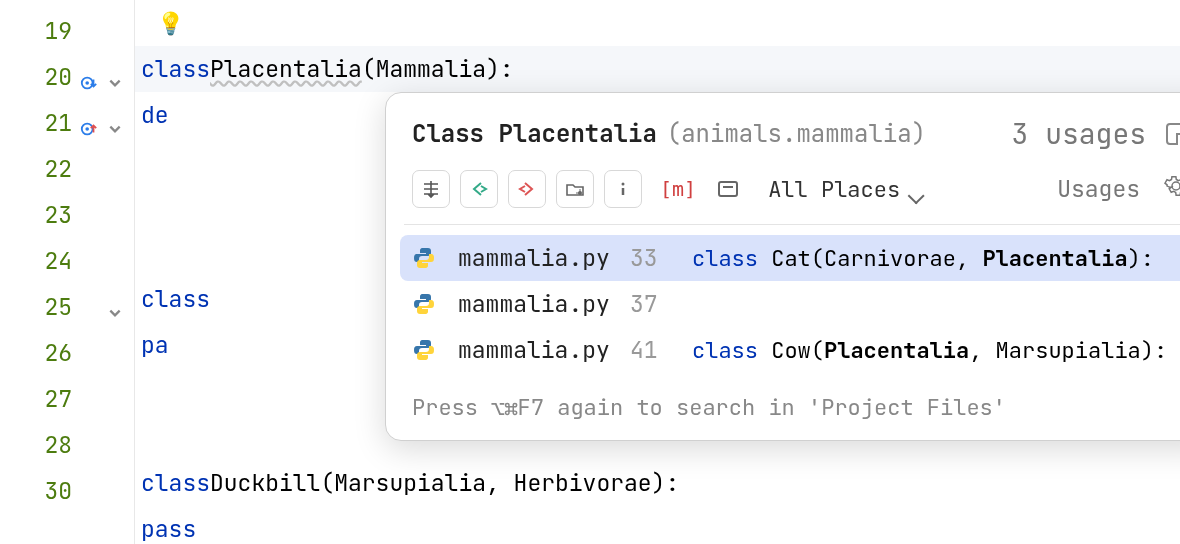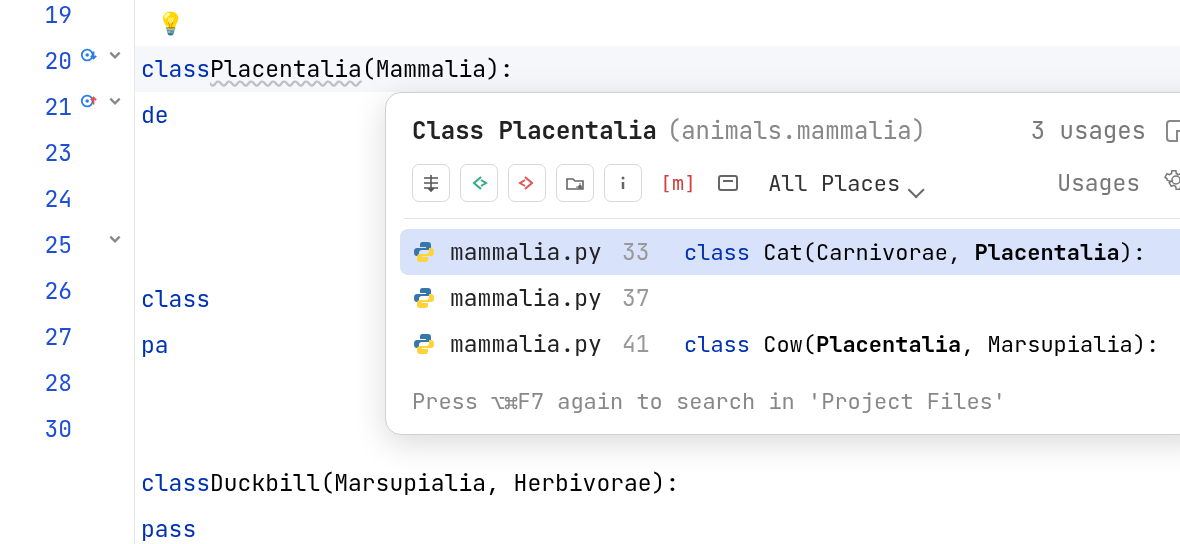--- a/index.html
+++ b/index.html
@@ -22,27 +22,27 @@
     }
     .gutter {
       width: 135px;
       background: #ffffff;
       border-right: 1px solid #e8e8e8;
       flex-shrink: 0;
     }
     .gutter-row {
       height: 46px;
       display: flex;
-      align-items: flex-start;
+      align-items: flex-end;
       justify-content: flex-end;
       padding-right: 10px;
       gap: 8px;
       font-family: 'JetBrains Mono', 'Menlo', 'Consolas', monospace;
       font-size: 23px;
-      color: #1d4ed8;
+      color: #4d7c0f;
     }
     .gutter-row .line-num {
       width: 34px;
       text-align: right;
     }
     .gutter-icon {
       width: 18px;
       height: 18px;
       display: flex;
       align-items: center;
@@ -102,21 +102,21 @@
       color: #222;
     }
     .popup-subtitle {
       color: #888;
       margin-left: 10px;
       font-weight: 400;
     }
     .popup-spacer { flex: 1; }
     .popup-usages-count {
       color: #777;
-      font-size: 24px;
+      font-size: 28px;
       margin-right: 20px;
     }
     .popup-expand-icon {
       width: 22px;
       height: 22px;
       border: 2px solid #888;
       border-radius: 4px;
       position: relative;
     }
     .popup-expand-icon::after {
@@ -219,20 +219,21 @@
     }
     .py-icon {
       width: 24px;
       height: 24px;
       position: relative;
       flex-shrink: 0;
     }
     .usage-file {
       color: #222;
       min-width: 158px;
+      margin-left: 8px;
     }
     .usage-line {
       color: #999;
       min-width: 48px;
     }
     .usage-code {
       font-family: 'JetBrains Mono', 'Menlo', monospace;
       font-size: 22px;
     }
     .usage-code .kw2 { color: #0033b3; }
@@ -277,20 +278,25 @@
             <path d="M15 14 L15 6 M12 9 L15 6 L18 9" stroke="#e05050" stroke-width="2" fill="none"></path>
           </svg>
       </span>
       <span class="gutter-icon">
         <svg viewBox="0 0 12 12" class="fold-chevron">
             <path d="M2 4 L6 8 L10 4" stroke="#888" stroke-width="2" fill="none"></path>
           </svg>
       </span>
     </div>
     <div class="gutter-row">
+        <span class="line-num">22</span>
+        <span class="gutter-icon"></span>
+        <span class="gutter-icon"></span>
+      </div>
+    <div class="gutter-row">
         <span class="line-num">23</span>
         <span class="gutter-icon"></span>
         <span class="gutter-icon"></span>
       </div>
     <div class="gutter-row">
         <span class="line-num">24</span>
         <span class="gutter-icon"></span>
         <span class="gutter-icon"></span>
       </div>
     <div class="gutter-row">

